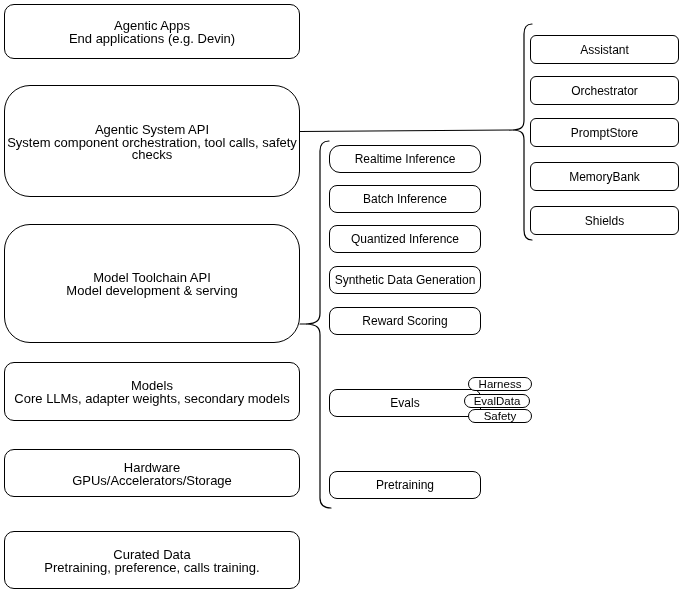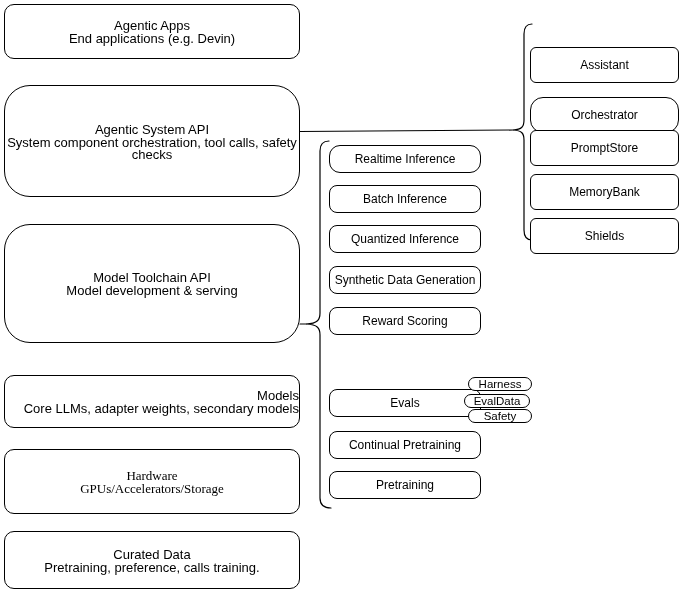--- a/index.html
+++ b/index.html
@@ -42,21 +42,21 @@
     box-sizing: border-box;
     border: 1px solid #000000;
     background: #ffffff;
     display: flex;
     align-items: center;
     justify-content: center;
     text-align: center;
     font-size: 12px;
   }
   .mid-node   { left: 329px; width: 152px; height: 28px; border-radius: 8px; }
-  .right-node { left: 530px; width: 149px; height: 36px; border-radius: 6px; margin-top: 12px; }
+  .right-node { left: 530px; width: 149px; height: 29px; border-radius: 6px; }
   .tag {
     position: absolute;
     box-sizing: border-box;
     border: 1px solid #000000;
     background: #ffffff;
     border-radius: 8px;
     display: flex;
     align-items: center;
     justify-content: center;
     font-size: 11.5px;
@@ -86,47 +86,46 @@
   <div class="box stack-box r26" style="top:85px; height:112px;">
     <div class="stack-title">Agentic System API</div>
     <div class="stack-subtitle">System component orchestration, tool calls, safety checks</div>
   </div>
 
   <div class="box stack-box r26" style="top:224px; height:119px;">
     <div class="stack-title">Model Toolchain API</div>
     <div class="stack-subtitle">Model development &amp; serving</div>
   </div>
 
-  <div class="box stack-box r10" style="top:375px; height:53px;align-items:flex-end;">
+  <div class="box stack-box r10" style="top:362px; height:59px;">
     <div class="stack-title">Models</div>
     <div class="stack-subtitle">Core LLMs, adapter weights, secondary models</div>
   </div>
 
-  <div class="box stack-box r10" style="top:449px; height:65px;font-family:Liberation Serif, serif;">
+  <div class="box stack-box r10" style="top:449px; height:48px;">
     <div class="stack-title">Hardware</div>
     <div class="stack-subtitle">GPUs/Accelerators/Storage</div>
   </div>
 
   <div class="box stack-box r10" style="top:531px; height:58px;">
     <div class="stack-title">Curated Data</div>
     <div class="stack-subtitle">Pretraining, preference, calls training.</div>
   </div>
 
   <div class="node mid-node" style="top:145px;border-radius:11px;">Realtime Inference</div>
   <div class="node mid-node" style="top:185px;">Batch Inference</div>
   <div class="node mid-node" style="top:225px;">Quantized Inference</div>
   <div class="node mid-node" style="top:266px;">Synthetic Data Generation</div>
   <div class="node mid-node" style="top:307px;">Reward Scoring</div>
   <div class="node mid-node" style="top:389px;">Evals</div>
-  <div class="node mid-node" style="top:431px;">Continual Pretraining</div>
   <div class="node mid-node" style="top:471px;">Pretraining</div>
 
   <div class="tag" style="left:468px; top:377px; width:64px; height:14px;">Harness</div>
   <div class="tag" style="left:464px; top:394px; width:66px; height:14px;">EvalData</div>
   <div class="tag" style="left:468px; top:409px; width:64px; height:14px;">Safety</div>
 
   <div class="node right-node" style="top:35px;">Assistant</div>
-  <div class="node right-node" style="top:85px;border-radius:13px;">Orchestrator</div>
+  <div class="node right-node" style="top:76px;">Orchestrator</div>
   <div class="node right-node" style="top:118px;">PromptStore</div>
   <div class="node right-node" style="top:162px;">MemoryBank</div>
   <div class="node right-node" style="top:206px;">Shields</div>
 
 </div>
 
 </body></html>

